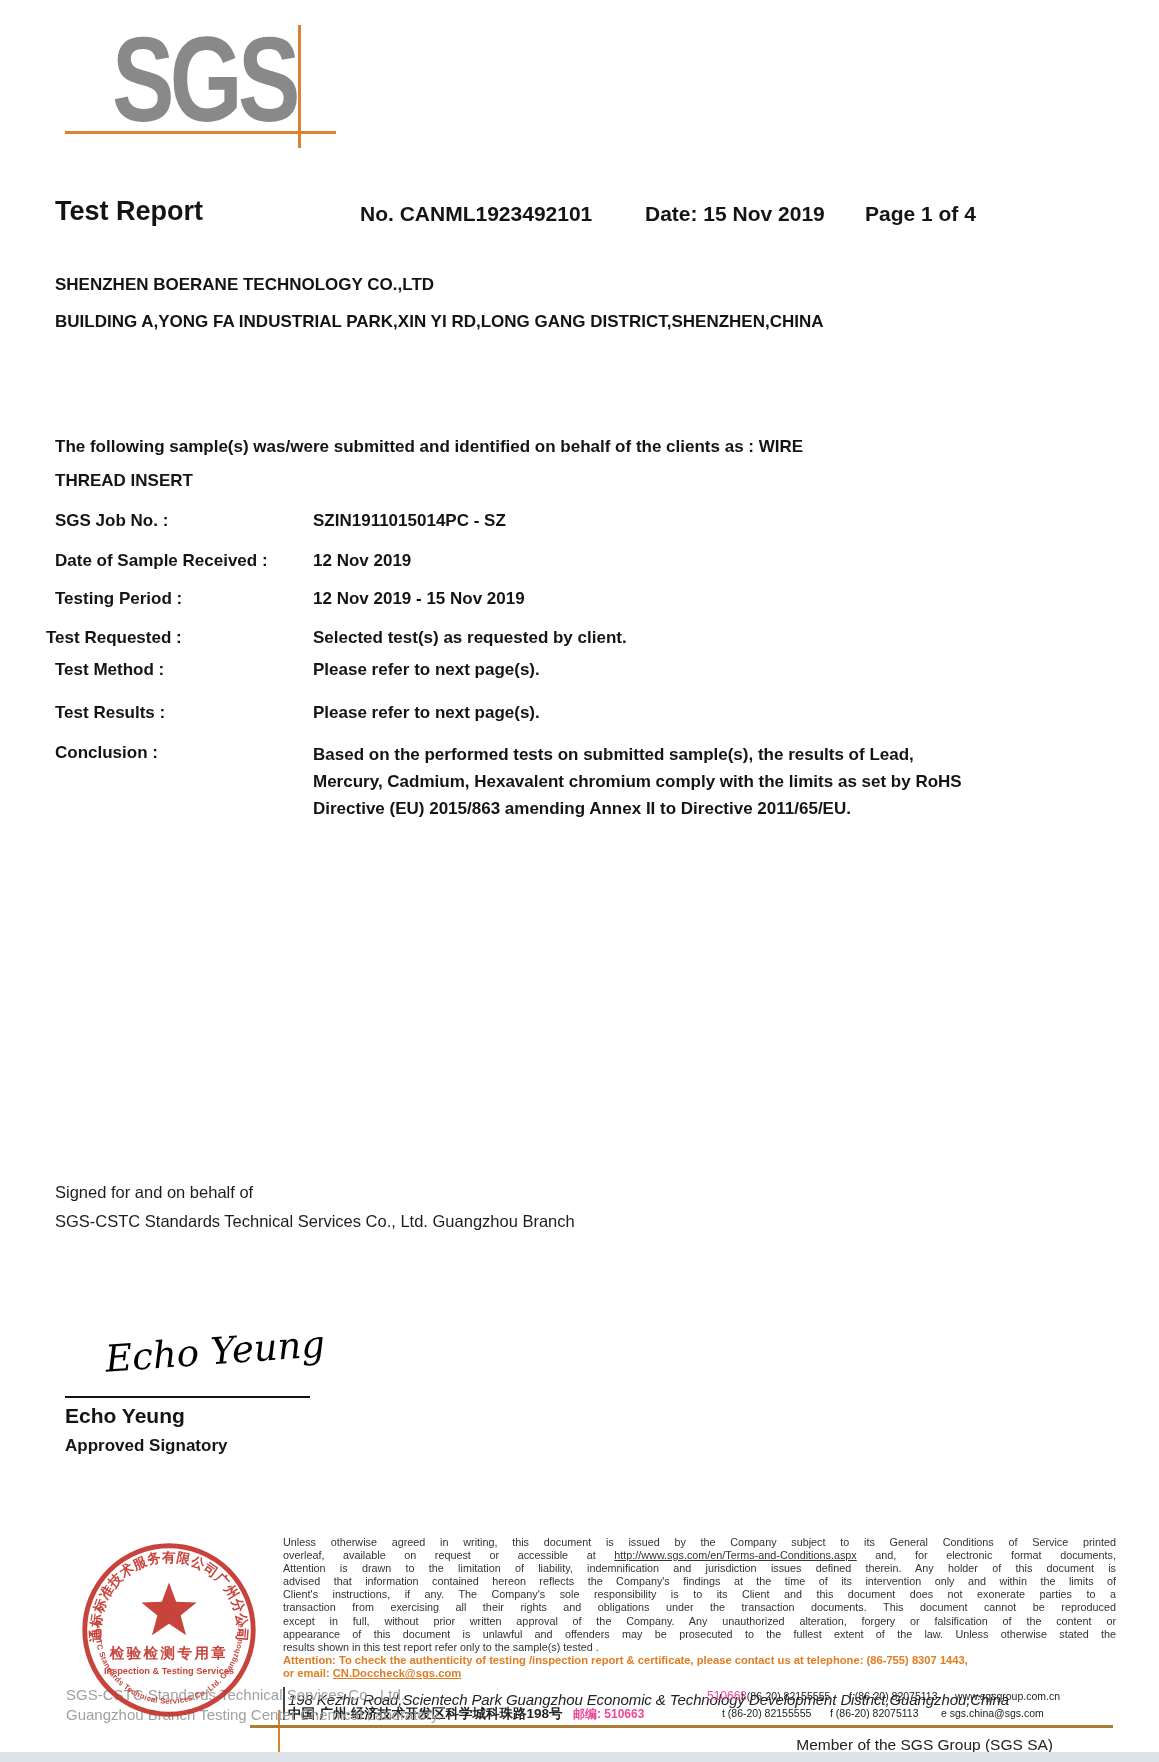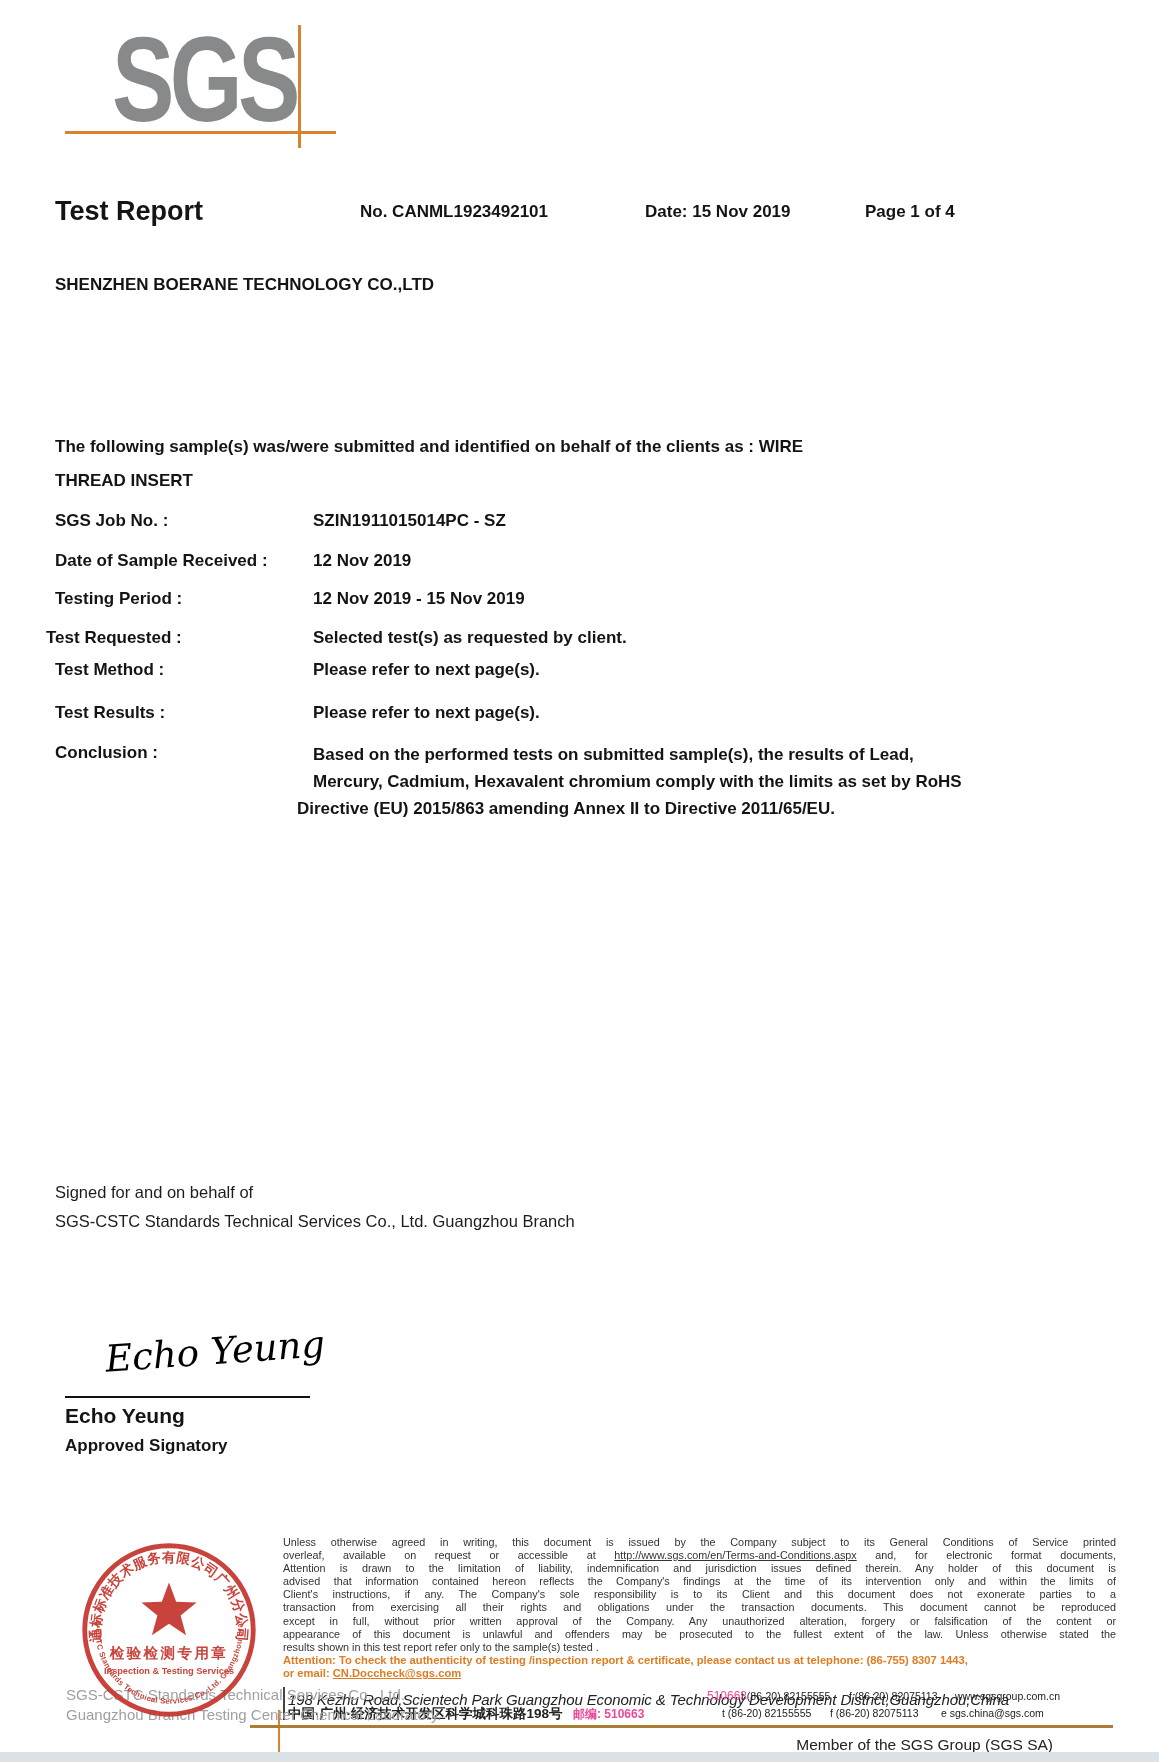--- a/index.html
+++ b/index.html
@@ -7,21 +7,21 @@
         font-family:"Liberation Sans",sans-serif;color:#141414;}
   .abs{position:absolute;}
   .b{font-weight:bold;}
   
   .logo-text{font-weight:bold;font-size:120px;line-height:110px;color:#87898b;
              letter-spacing:-6px;transform:scaleX(0.78);transform-origin:left top;}
   .logo-hline{background:#d9822f;height:3px;}
   .logo-vline{background:#d9822f;width:3px;}
   
   .title{font-size:27px;font-weight:bold;}
-  .hmeta{font-size:17px;font-weight:bold;}
+  .hmeta{font-size:21px;font-weight:bold;}
   .body17{font-size:17px;font-weight:bold;line-height:23px;}
   .conc-line{font-size:17px;font-weight:bold;line-height:27px;}
   .reg16{font-size:16.5px;font-weight:normal;color:#1d1d1d;}
   .signature{font-family:"DejaVu Serif",serif;font-style:italic;font-size:37px;
              transform:rotate(-4deg);color:#000;}
   .sig-line{background:#111;height:2px;}
   .cap-gray{font-size:15px;color:#a0a0a0;line-height:20px;}
   
   .dl{width:833px;font-size:10.8px;line-height:13.1px;color:#333;
       text-align:justify;text-align-last:justify;}
@@ -48,20 +48,21 @@
   <div class="abs logo-text" style="left:112px;top:24px;">SGS</div>
   <div class="abs logo-hline" style="left:65px;top:131px;width:271px;"></div>
   <div class="abs logo-vline" style="left:298px;top:25px;height:123px;"></div>
 
   <div class="abs title" style="left:55px;top:196px;">Test Report</div>
   <div class="abs hmeta" style="left:360px;top:202px;">No. CANML1923492101</div>
   <div class="abs hmeta" style="left:645px;top:202px;">Date: 15 Nov 2019</div>
   <div class="abs hmeta" style="left:865px;top:202px;">Page 1 of 4</div>
 
   <div class="abs body17" style="left:55px;top:273px;">SHENZHEN BOERANE TECHNOLOGY CO.,LTD</div>
+  <div class="abs body17" style="left:55px;top:310px;">BUILDING A,YONG FA INDUSTRIAL PARK,XIN YI RD,LONG GANG DISTRICT,SHENZHEN,CHINA</div>
 
   <div class="abs body17" style="left:55px;top:435px;">The following sample(s) was/were submitted and identified on behalf of the clients as : WIRE</div>
   <div class="abs body17" style="left:55px;top:469px;">THREAD INSERT</div>
 
   <div class="abs body17" style="left:55px;top:509px;">SGS Job No. :</div>
   <div class="abs body17" style="left:313px;top:509px;">SZIN1911015014PC - SZ</div>
 
   <div class="abs body17" style="left:55px;top:549px;">Date of Sample Received :</div>
   <div class="abs body17" style="left:313px;top:549px;">12 Nov 2019</div>
 
@@ -73,21 +74,21 @@
 
   <div class="abs body17" style="left:55px;top:658px;">Test Method :</div>
   <div class="abs body17" style="left:313px;top:658px;">Please refer to next page(s).</div>
 
   <div class="abs body17" style="left:55px;top:701px;">Test Results :</div>
   <div class="abs body17" style="left:313px;top:701px;">Please refer to next page(s).</div>
 
   <div class="abs body17" style="left:55px;top:741px;">Conclusion :</div>
   <div class="abs conc-line" style="left:313px;top:741px;">Based on the performed tests on submitted sample(s), the results of Lead,</div>
   <div class="abs conc-line" style="left:313px;top:768px;">Mercury, Cadmium, Hexavalent chromium comply with the limits as set by RoHS</div>
-  <div class="abs conc-line" style="left:297px;top:795px;">Directive (EU) 2015/863 amending Annex II to Directive 2011/65/EU.</div>
+  <div class="abs conc-line" style="left:313px;top:795px;">Directive (EU) 2015/863 amending Annex II to Directive 2011/65/EU.</div>
 
   <div class="abs reg16" style="left:55px;top:1183px;">Signed for and on behalf of</div>
   <div class="abs reg16" style="left:55px;top:1212px;">SGS-CSTC Standards Technical Services Co., Ltd. Guangzhou Branch</div>
 
   <div class="abs signature" style="left:105px;top:1330px;">Echo Yeung</div>
   <div class="abs sig-line" style="left:65px;top:1396px;width:245px;"></div>
   <div class="abs b" style="left:65px;top:1404px;font-size:21px;">Echo Yeung</div>
   <div class="abs b" style="left:65px;top:1436px;font-size:17px;">Approved Signatory</div>
 
   <div class="abs cap-gray" style="left:66px;top:1685px;z-index:1;">SGS-CSTC Standards Technical Services Co., Ltd.</div>

